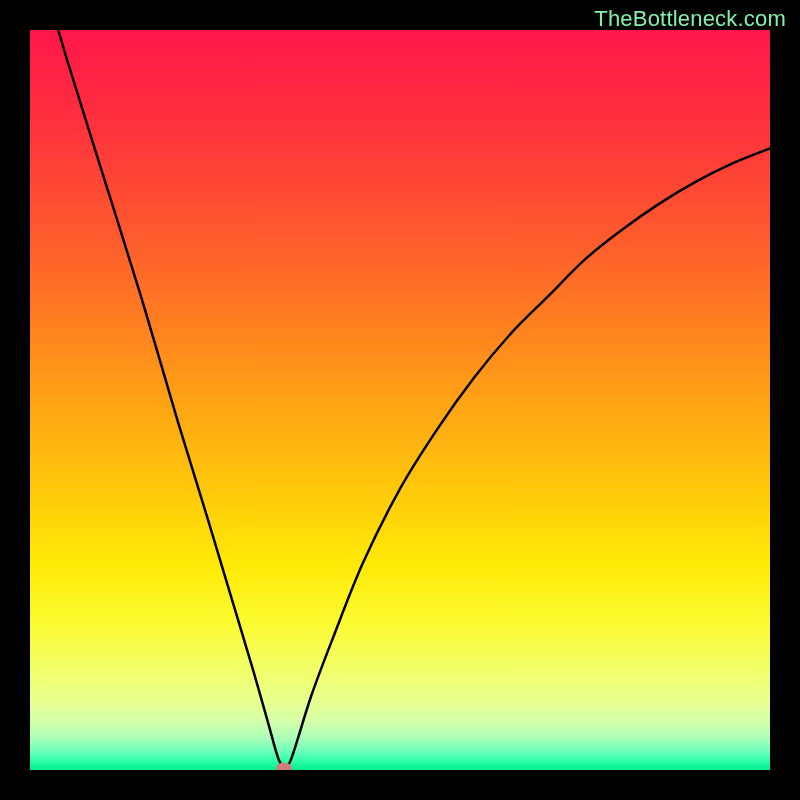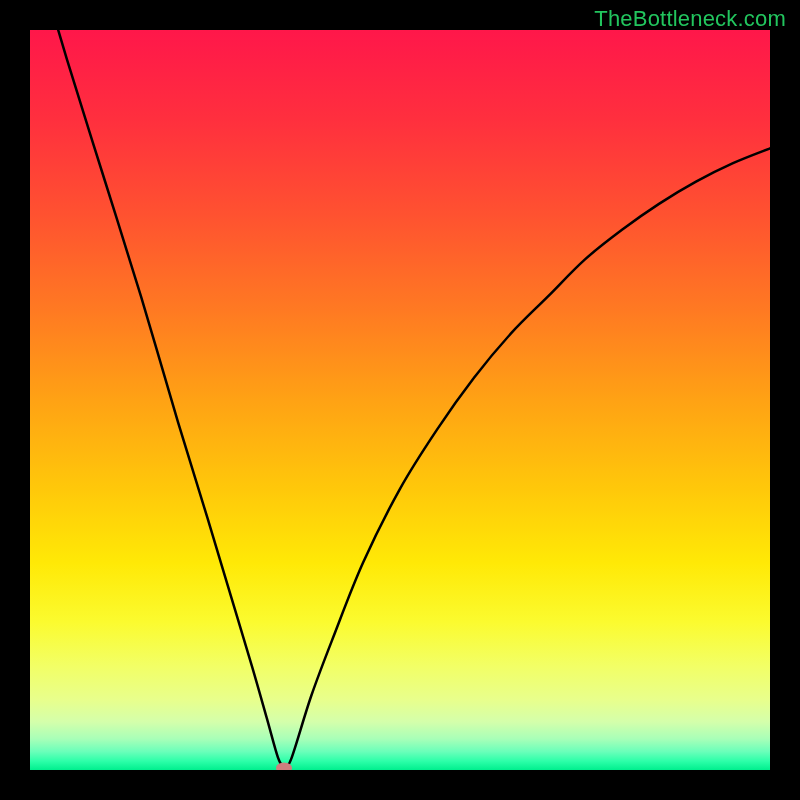--- a/index.html
+++ b/index.html
@@ -15,21 +15,21 @@
     position: absolute;
     top: 0;
     left: 0;
     width: 800px;
     height: 800px;
   }
   .watermark {
     position: absolute;
     top: 6px;
     right: 14px;
-    color: #22c55e;
+    color: #86efac;
     font-size: 22px;
     font-weight: 500;
     letter-spacing: 0.2px;
     z-index: 50;
   }
   .plot-area {
     position: absolute;
     left: 30px;
     top: 30px;
     width: 740px;

